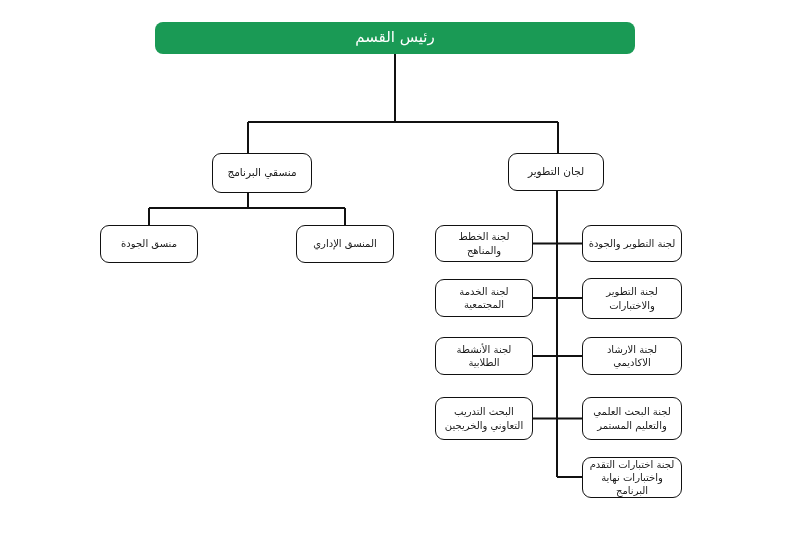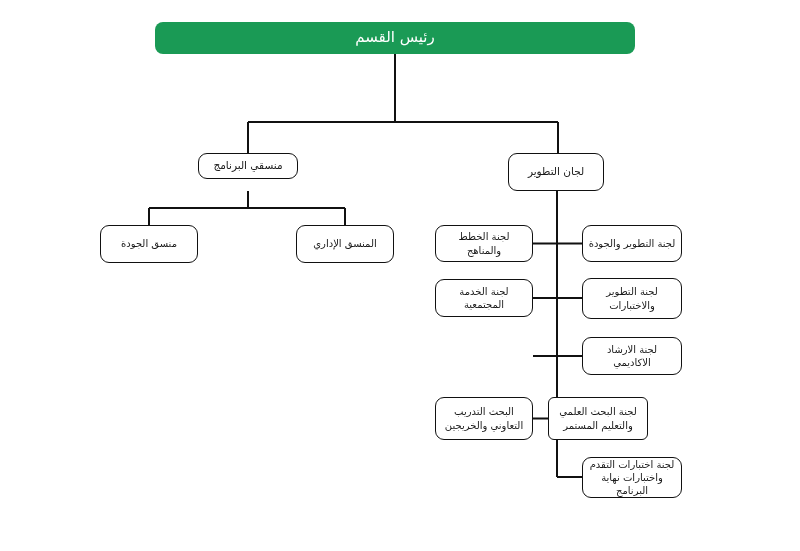--- a/index.html
+++ b/index.html
@@ -62,38 +62,39 @@
              M557,191 V477
              M533,243.5 H582
              M533,298 H582
              M533,356 H582
              M533,418.5 H582
              M557,477 H582" fill="none" stroke="#111111" stroke-width="2"></path>
   </svg>
 
   <div class="node root" style="left:155px; top:22px; width:480px; height:32px;">رئيس القسم</div>
 
-  <div class="node lvl2" style="left:198px; top:153px; width:100px; height:26px;">منسقي البرنامج</div>
+  <div class="node lvl2" style="left:212px; top:153px; width:100px; height:40px;">منسقي البرنامج</div>
 
   <div class="node lvl2" style="left:508px; top:153px; width:96px; height:38px;">لجان التطوير</div>
 
   <div class="node" style="left:100px; top:225px; width:98px; height:38px;">منسق الجودة</div>
 
   <div class="node" style="left:296px; top:225px; width:98px; height:38px;">المنسق الإداري</div>
 
   <div class="node" style="left:435px; top:225px; width:98px; height:37px;">لجنة الخطط والمناهج</div>
 
   <div class="node" style="left:435px; top:279px; width:98px; height:38px;">لجنة الخدمة المجتمعية</div>
 
+  <div class="node" style="left:435px; top:337px; width:98px; height:38px;">لجنة الأنشطة الطلابية</div>
 
   <div class="node" style="left:435px; top:397px; width:98px; height:43px;">البحث التدريب التعاوني والخريجين</div>
 
   <div class="node" style="left:582px; top:225px; width:100px; height:37px;">لجنة التطوير والجودة</div>
 
   <div class="node" style="left:582px; top:278px; width:100px; height:41px;">لجنة التطوير والاختبارات</div>
 
   <div class="node" style="left:582px; top:337px; width:100px; height:38px;">لجنة الارشاد الاكاديمي</div>
 
-  <div class="node" style="left:548px; top:397px; width:100px; height:43px;border-radius:6px;">لجنة البحث العلمي والتعليم المستمر</div>
+  <div class="node" style="left:582px; top:397px; width:100px; height:43px;">لجنة البحث العلمي والتعليم المستمر</div>
 
   <div class="node" style="left:582px; top:457px; width:100px; height:41px;">لجنة اختبارات التقدم واختبارات نهاية البرنامج</div>
 
 </div>
 
 </body></html>

